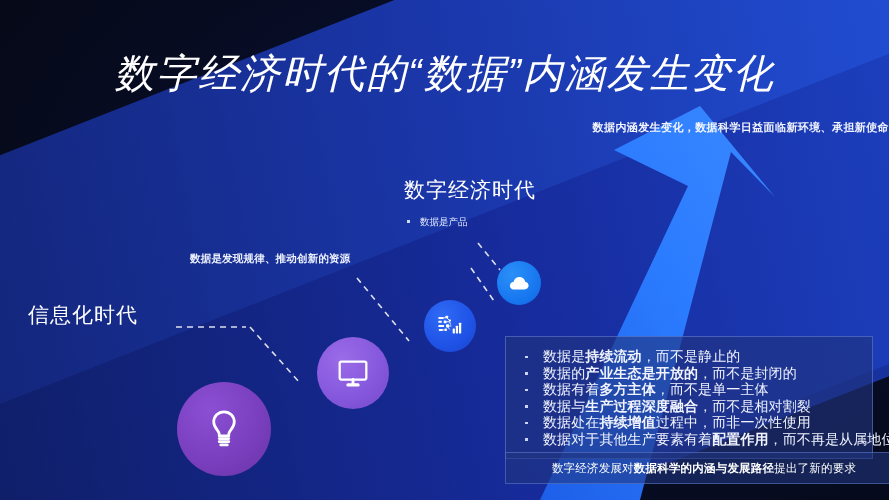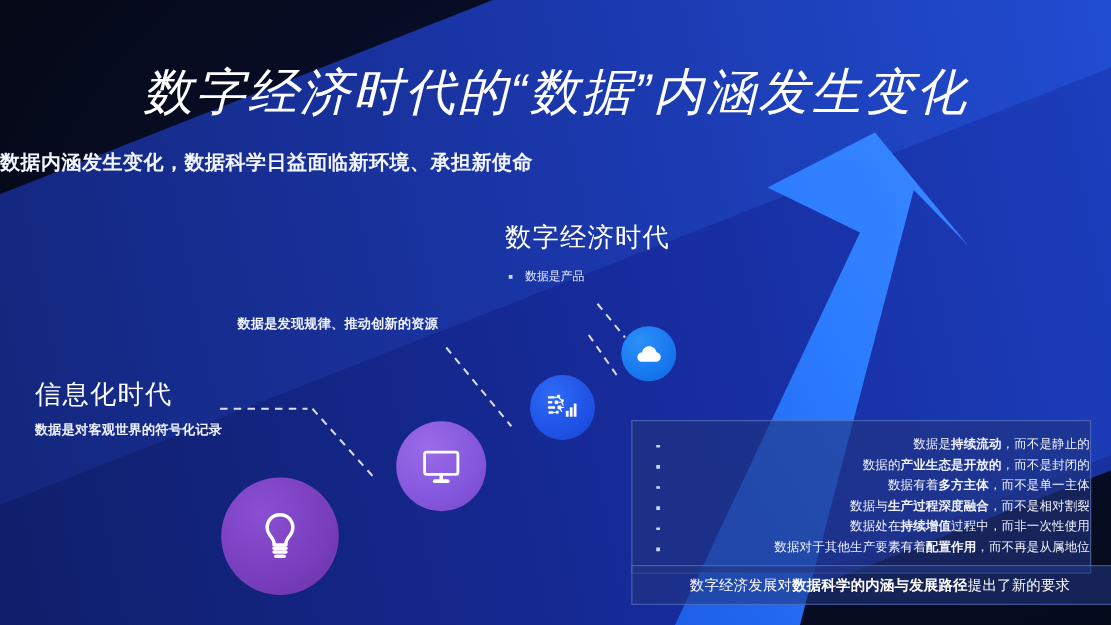--- a/index.html
+++ b/index.html
@@ -56,22 +56,22 @@
     letter-spacing: 2px;
     font-weight: 400;
     color: #ffffff;
     white-space: nowrap;
     font-style: italic;
   }
   .subtitle {
     position: absolute;
     left: 0; right: 0;
     top: 120px;
-    text-align: left;
-    font-size: 16px;
+    text-align: right;
+    font-size: 11px;
     font-weight: 700;
     color: #f2f5ff;
     letter-spacing: .4px;
   }
 
   
   .stage { position: absolute; margin-top: 16px; }
   .stage-title {
     font-size: 21px;
     font-weight: 400;
@@ -158,27 +158,26 @@
     border: 1px solid rgba(120, 150, 230, .45);
     box-sizing: border-box;
   }
   #bullet-panel ul {
     margin: 0;
     padding: 0;
     list-style: none;
   }
   #bullet-panel li {
     position: relative;
-    font-size: 10px;
+    font-size: 14px;
     line-height: 16.5px;
     color: #f0f3ff;
     padding-left: 37px;
     white-space: nowrap;
     letter-spacing: .1px;
-    text-align: right;
   }
   #bullet-panel li:before {
     content: "";
     position: absolute;
     left: 19px;
     top: 7.5px;
     width: 2.5px;
     height: 2.5px;
     background: #c9d4ff;
   }
@@ -234,21 +233,20 @@
       <path d="M471,268 L494,301"></path>
       <path d="M478,243 L500,270"></path>
     </g>
   </svg>
 
   <div class="title">数字经济时代的“数据”内涵发生变化</div>
   <div class="subtitle">数据内涵发生变化，数据科学日益面临新环境、承担新使命</div>
 
   <div class="stage" id="stage-info">
     <div class="stage-title">信息化时代</div>
-    <div class="stage-desc">数据是对客观世界的符号化记录</div>
   </div>
 
   <div class="stage" id="stage-bigdata">
     <div class="stage-desc">数据是发现规律、推动创新的资源</div>
   </div>
 
   <div class="stage" id="stage-digital">
     <div class="stage-title">数字经济时代</div>
     <ul class="stage-list">
       <li>数据是产品</li>

